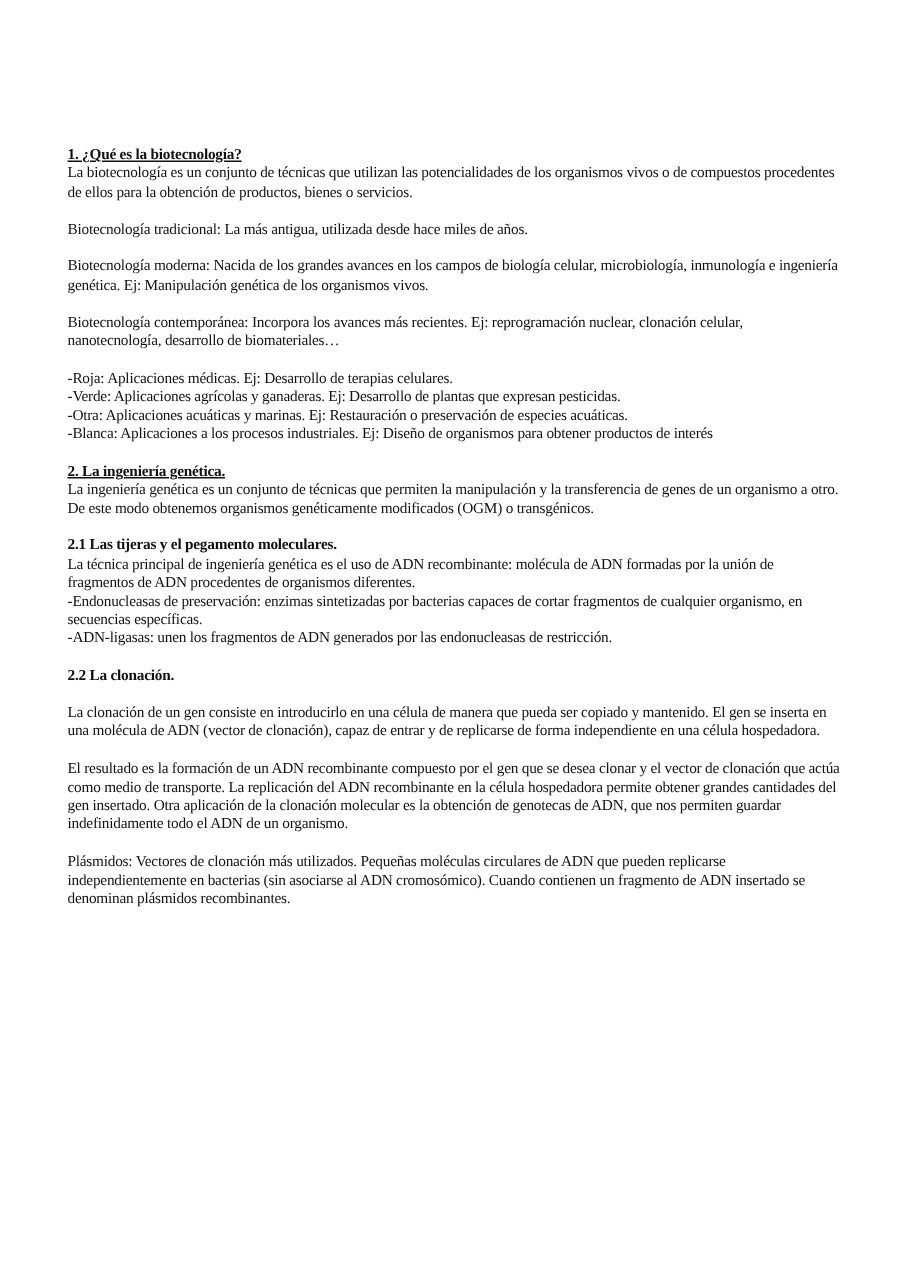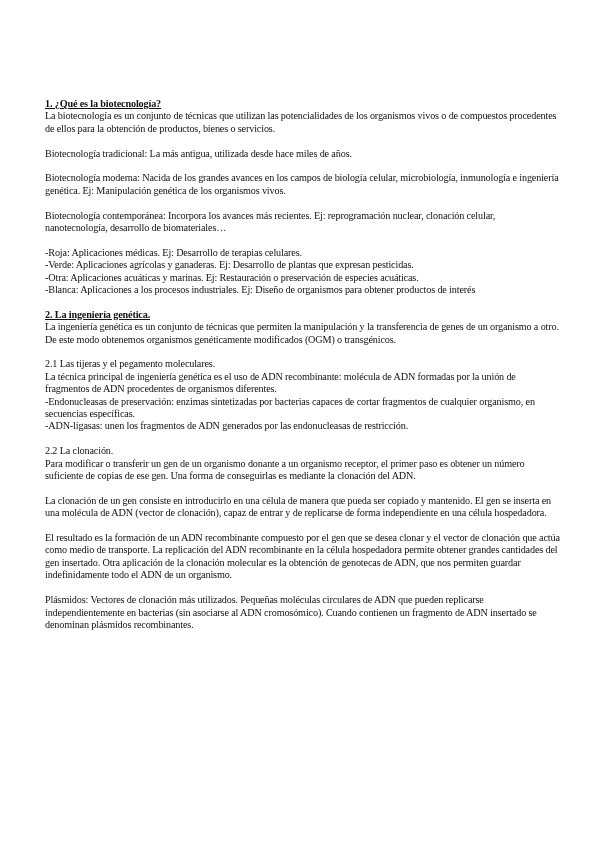--- a/index.html
+++ b/index.html
@@ -6,21 +6,21 @@
   body { width:600px; height:848px; overflow:hidden; position:relative; }
   .page {
     position:absolute; left:45px; top:76px; width:515px;
     font-family:"Liberation Serif","DejaVu Serif",serif;
     font-size:10.2px; line-height:12.4px; color:#111111;
     letter-spacing:-0.15px;
     margin-top:22px;
   }
   .para { margin:0 0 12.4px 0; }
   .heading { font-weight:bold; text-decoration:underline; display:block; }
-  .subheading { font-weight:normal; display:block; }
+  .subheading { font-weight:bold; display:block; }
   b { font-weight:normal; }
   .line { display:block; }
 </style>
 </head>
 <body>
 
 <div class="page">
 
   <div class="para">
     <span class="heading">1. ¿Qué es la biotecnología?</span>
@@ -53,21 +53,20 @@
 
   <div class="para">
     <span class="subheading">2.1 Las tijeras y el pegamento moleculares.</span>
     <span class="line"><span>La técnica principal de ingeniería genética es el uso de </span><b>ADN recombinante</b><span>: molécula de ADN formadas por la unión de fragmentos de ADN procedentes de organismos diferentes.</span></span>
     <span class="line"><b><span>-</span><span>Endonucleasas de preservación</span></b><span>: enzimas sintetizadas por bacterias capaces de cortar fragmentos de cualquier organismo, en secuencias específicas.</span></span>
     <span class="line"><b><span>-</span><span>ADN-ligasas</span></b><span>: unen los fragmentos de ADN generados por las endonucleasas de restricción.</span></span>
   </div>
 
   <div class="para">
     <span class="subheading">2.2 La clonación.</span>
-    <span><span>Para modificar o transferir un gen de un organismo donante a un organismo receptor, el primer paso es obtener un número suficiente de copias de ese gen. Una forma de conseguirlas es mediante la </span><b>clonación del ADN</b><span>.</span></span>
   </div>
 
   <div class="para">
     <span>La </span><b>clonación</b><span> de un gen consiste en introducirlo en una célula de manera que pueda ser copiado y mantenido. El gen se inserta en una molécula de ADN (</span><b>vector de clonación</b><span>), capaz de entrar y de replicarse de forma independiente en una célula hospedadora.</span>
   </div>
 
   <div class="para">
     <span>El resultado es la formación de un </span><b>ADN recombinante</b><span> compuesto por el gen que se desea clonar y el </span><b>vector de clonación</b><span> que actúa como medio de transporte. La replicación  del ADN recombinante en la célula hospedadora permite obtener grandes cantidades del gen insertado. Otra aplicación de la clonación molecular es la obtención de </span><b>genotecas de ADN</b><span>, que nos permiten guardar indefinidamente todo el ADN de un organismo.</span>
   </div>
 

